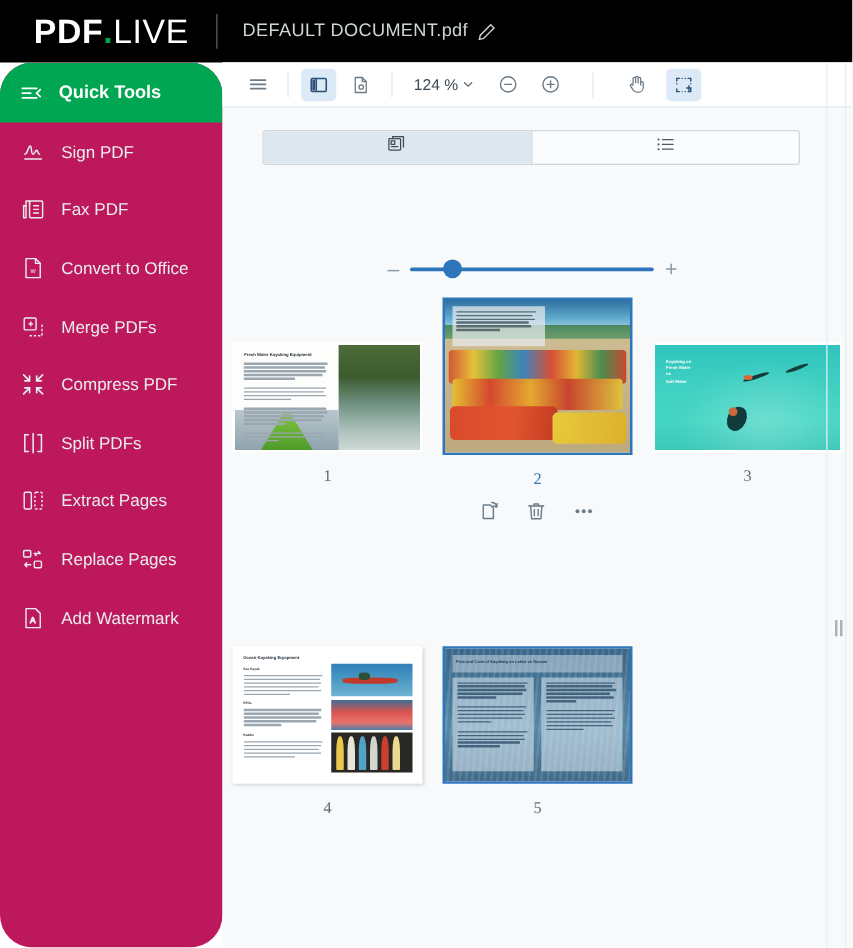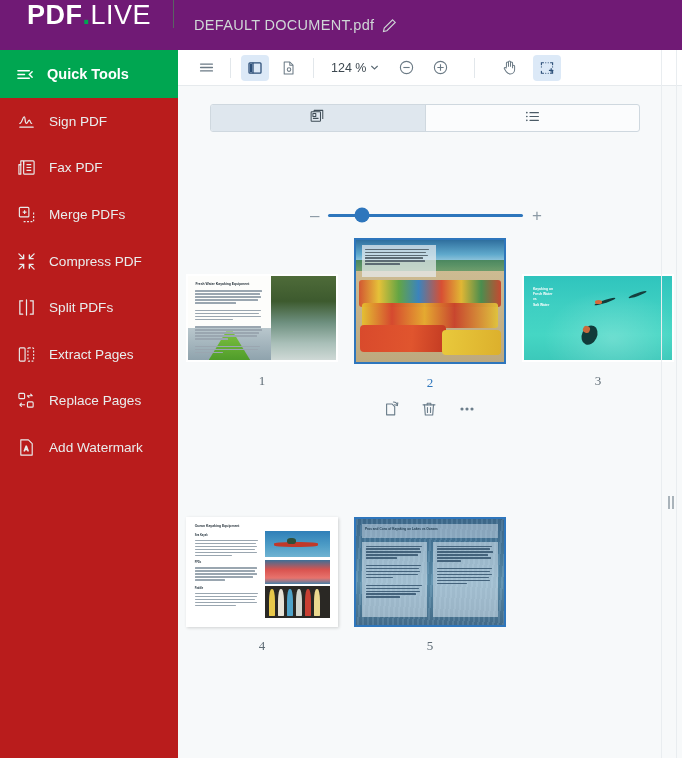--- a/index.html
+++ b/index.html
@@ -7,42 +7,42 @@
     width: 682px; height: 758px;
     font-family: "Liberation Sans", sans-serif;
     overflow: hidden;
     background: #ffffff;
   }
   #app { position: relative; width: 682px; height: 758px; }
 
   
   .topbar {
     position: absolute; left: 0; top: 0; width: 682px; height: 50px;
-    background: #701a75; display: flex; 
+    background: #000000; display: flex; align-items: center;
   }
   .brand {
     margin-left: 27px; font-size: 27px; letter-spacing: .5px;
     display: flex; align-items: baseline;
   }
   .brand .b1 { color: #ffffff; font-weight: 700; }
   .brand .dot { color: #00a651; font-weight: 700; }
   .brand .b2 { color: #ffffff; font-weight: 300; }
   .brand-sep {
     width: 1px; height: 28px; background: #5a6263; margin: 0 20px 0 22px;
   }
   .doctitle {
     color: #cfd6d6; font-size: 14.5px; letter-spacing: .3px;
     display: flex; align-items: center; gap: 8px;
   }
   .pencil { width: 15px; height: 15px; display: block; }
 
   
   .sidebar {
     position: absolute; left: 0; top: 50px; width: 178px; height: 708px;
-    background: #b91c1c; overflow: hidden;
+    background: #be185d; overflow: hidden; border-radius: 26px;
   }
   .quicktools {
     height: 48px; background: #00a651; display: flex; align-items: center;
     padding-left: 16px; gap: 12px; color: #fff; font-size: 14.5px; font-weight: 600;
   }
   .qt-icon { width: 19px; height: 19px; display: block; }
   .side-item {
     height: 46.6px; display: flex; align-items: center;
     padding-left: 17px; gap: 13px;
     color: #e9eded; font-size: 13.6px; cursor: pointer;
@@ -190,20 +190,30 @@
         <svg class="si-ico" viewBox="0 0 20 20" fill="none" stroke="#e9eded" stroke-width="1.2" stroke-linejoin="round">
           <path d="M2 7h2V3h3v4"></path>
             <rect x="7" y="3" width="11" height="14" rx="1"></rect>
           <path d="M10 7h5M10 10h5M10 13h5"></path>
             <rect x="2" y="7" width="2" height="10"></rect>
         </svg>
       </span>
       <span>Fax PDF</span>
     </div>
 
+    <div class="side-item">
+      <span>
+        <svg class="si-ico" viewBox="0 0 20 20" fill="none" stroke="#e9eded" stroke-width="1.2" stroke-linejoin="round">
+          <path d="M4 2h8l4 4v12H4z"></path>
+            <path d="M12 2v4h4"></path>
+          <text x="10" y="14" font-size="6" fill="#e9eded" stroke="none" text-anchor="middle" font-family="Liberation Sans">w</text>
+        </svg>
+      </span>
+      <span>Convert to Office</span>
+    </div>
 
     <div class="side-item">
       <span>
         <svg class="si-ico" viewBox="0 0 20 20" fill="none" stroke="#e9eded" stroke-width="1.2" stroke-linejoin="round">
           <rect x="2.5" y="2.5" width="10" height="10" rx="1"></rect>
           <path d="M7 17.5h10.5V7" stroke-dasharray="2 1.6"></path>
           <path d="M6 7.5h4M8 5.5v4"></path>
         </svg>
       </span>
       <span>Merge PDFs</span>

